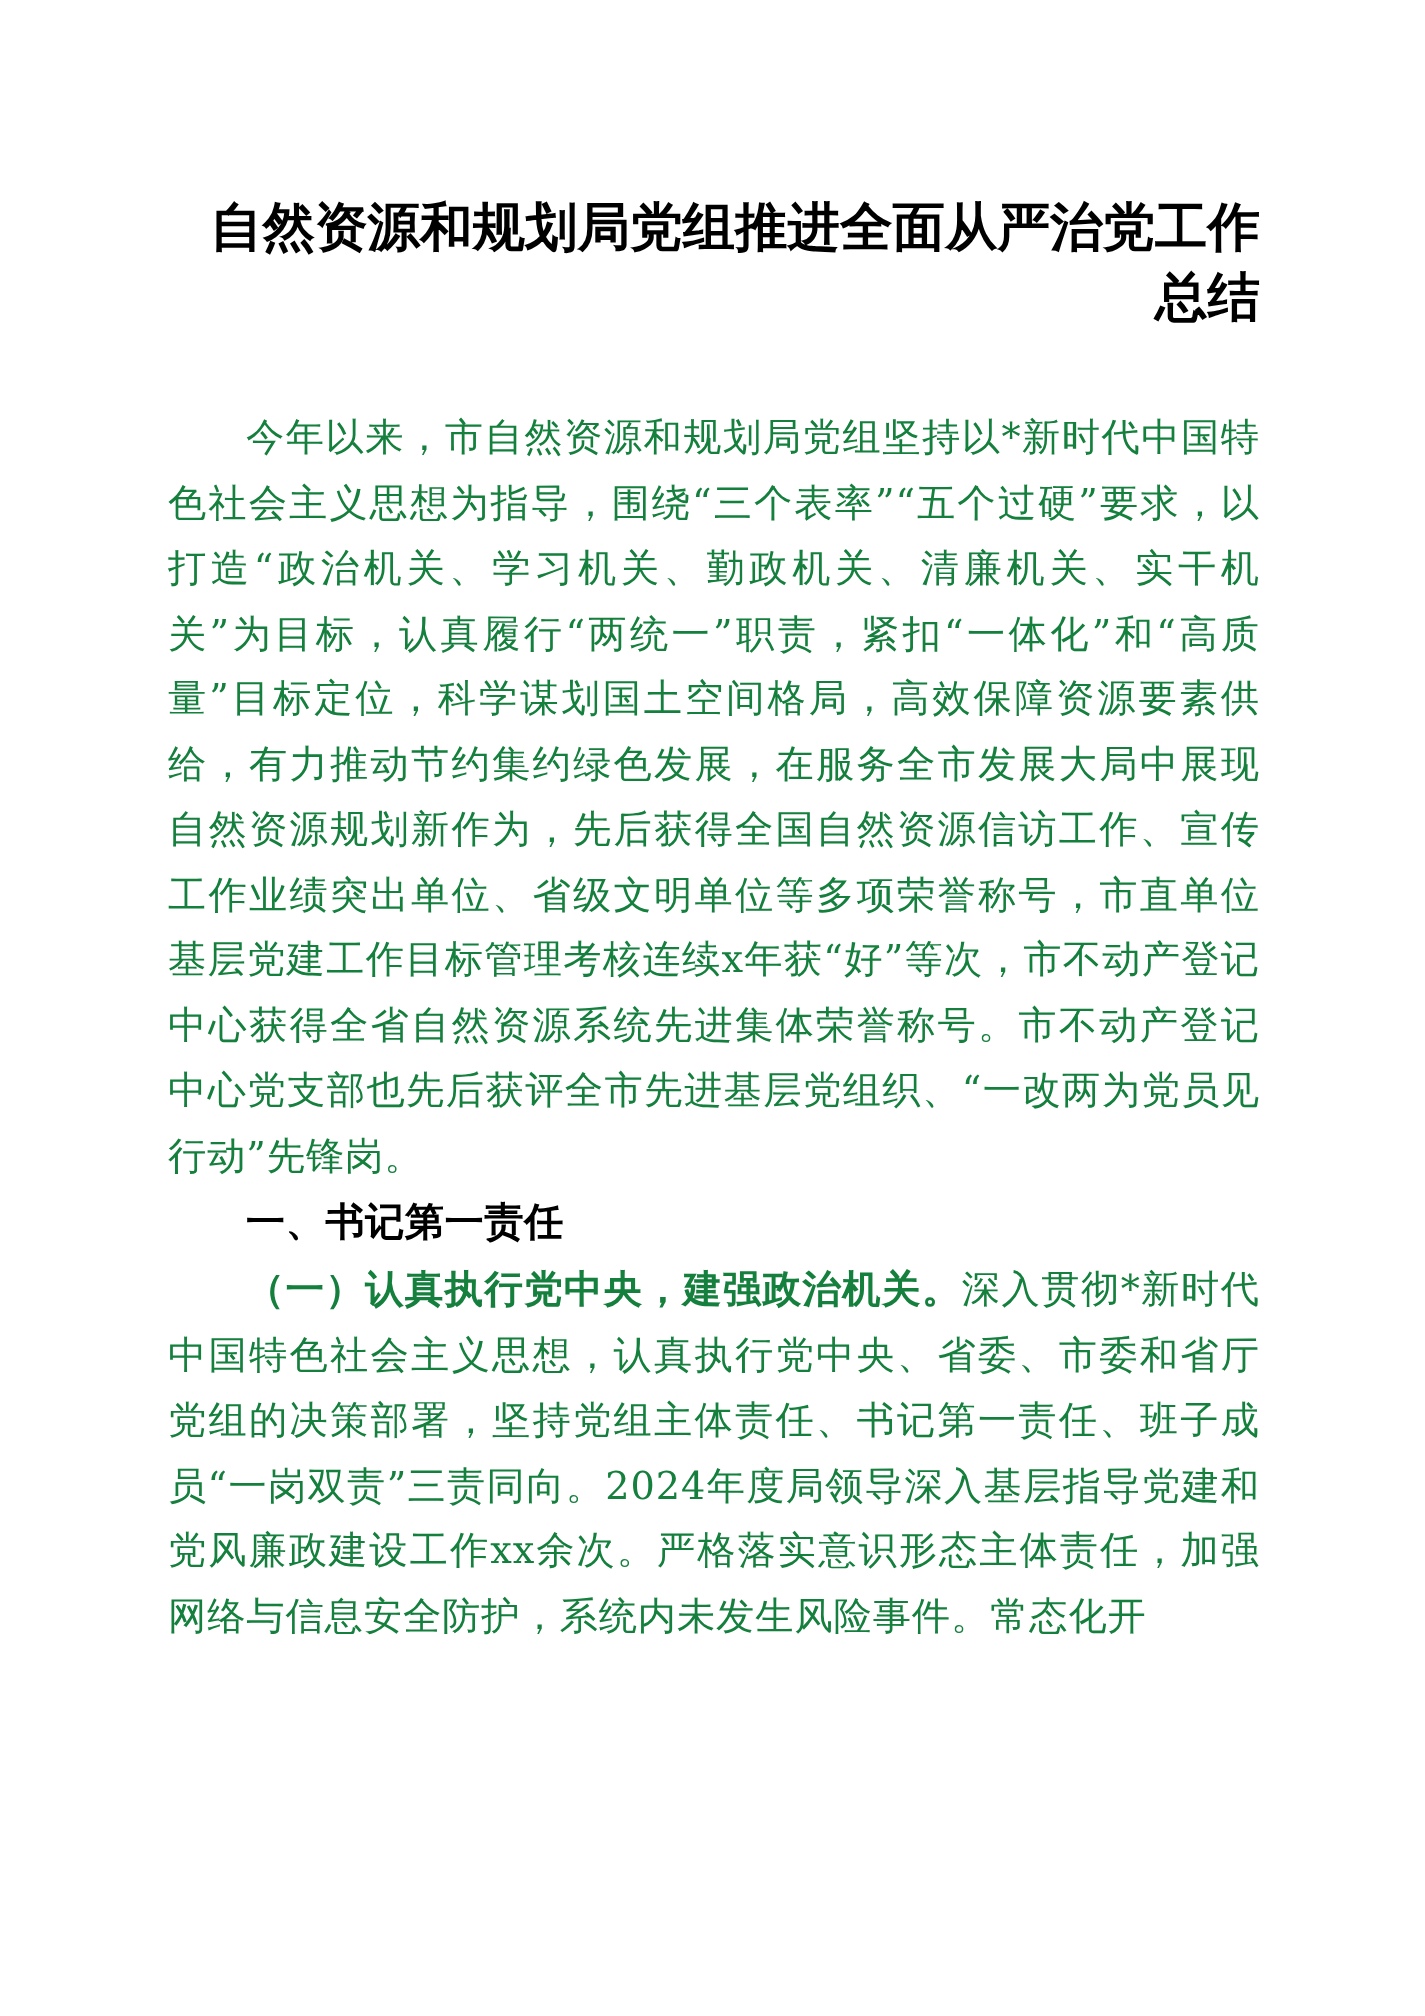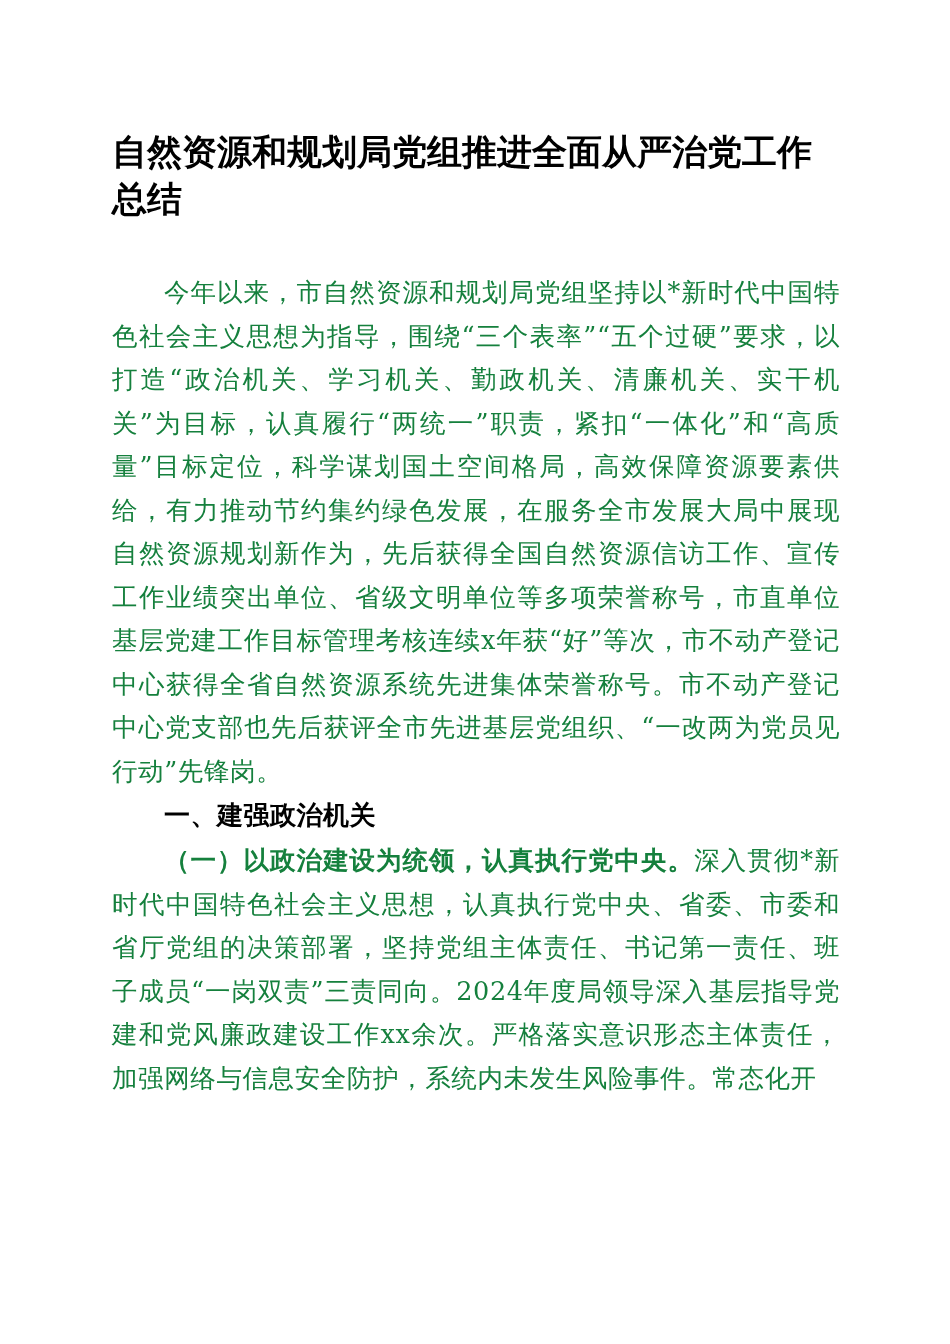--- a/index.html
+++ b/index.html
@@ -24,21 +24,21 @@
     top: 0;
     width: 728px;
   }
 
   
   .doc-title {
     font-family: "DejaVu Serif", "Liberation Serif", serif;
     font-weight: bold;
     font-size: 35px;
     line-height: 47px;
-    text-align: left;
+    text-align: right;
     color: #000000;
     margin: 0;
     padding-top: 128px;
     letter-spacing: 0px;
     word-break: break-all;
   }
 
   
   .section-heading {
     font-family: "DejaVu Sans", "Liberation Sans", sans-serif;
@@ -84,20 +84,20 @@
 </head>
 <body>
 
 <div class="page">
   <div class="page-body">
 
     <h1 class="doc-title">自然资源和规划局党组推进全面从严治党工作总结</h1>
 
     <p class="body-para first-para">今年以来，市自然资源和规划局党组坚持以*新时代中国特色社会主义思想为指导，围绕“三个表率”“五个过硬”要求，以打造“政治机关、学习机关、勤政机关、清廉机关、实干机关”为目标，认真履行“两统一”职责，紧扣“一体化”和“高质量”目标定位，科学谋划国土空间格局，高效保障资源要素供给，有力推动节约集约绿色发展，在服务全市发展大局中展现自然资源规划新作为，先后获得全国自然资源信访工作、宣传工作业绩突出单位、省级文明单位等多项荣誉称号，市直单位基层党建工作目标管理考核连续x年获“好”等次，市不动产登记中心获得全省自然资源系统先进集体荣誉称号。市不动产登记中心党支部也先后获评全市先进基层党组织、“一改两为党员见行动”先锋岗。</p>
 
-    <h2 class="section-heading">一、建强政治机关</h2>
+    <h2 class="section-heading">一、书记第一责任</h2>
 
-    <p class="body-para after-heading"><span class="run-bold">（一）以政治建设为统领，认真执行党中央。</span><span>深入贯彻*新时代中国特色社会主义思想，认真执行党中央、省委、市委和省厅党组的决策部署，坚持党组主体责任、书记第一责任、班子成员“一岗双责”三责同向。2024年度局领导深入基层指导党建和党风廉政建设工作xx余次。严格落实意识形态主体责任，加强网络与信息安全防护，系统内未发生风险事件。常态化开</span></p>
+    <p class="body-para after-heading"><span class="run-bold">（一）认真执行党中央，建强政治机关。</span><span>深入贯彻*新时代中国特色社会主义思想，认真执行党中央、省委、市委和省厅党组的决策部署，坚持党组主体责任、书记第一责任、班子成员“一岗双责”三责同向。2024年度局领导深入基层指导党建和党风廉政建设工作xx余次。严格落实意识形态主体责任，加强网络与信息安全防护，系统内未发生风险事件。常态化开</span></p>
 
     <div class="spacer-bottom"></div>
 
   </div>
 </div>
 
 </body></html>

